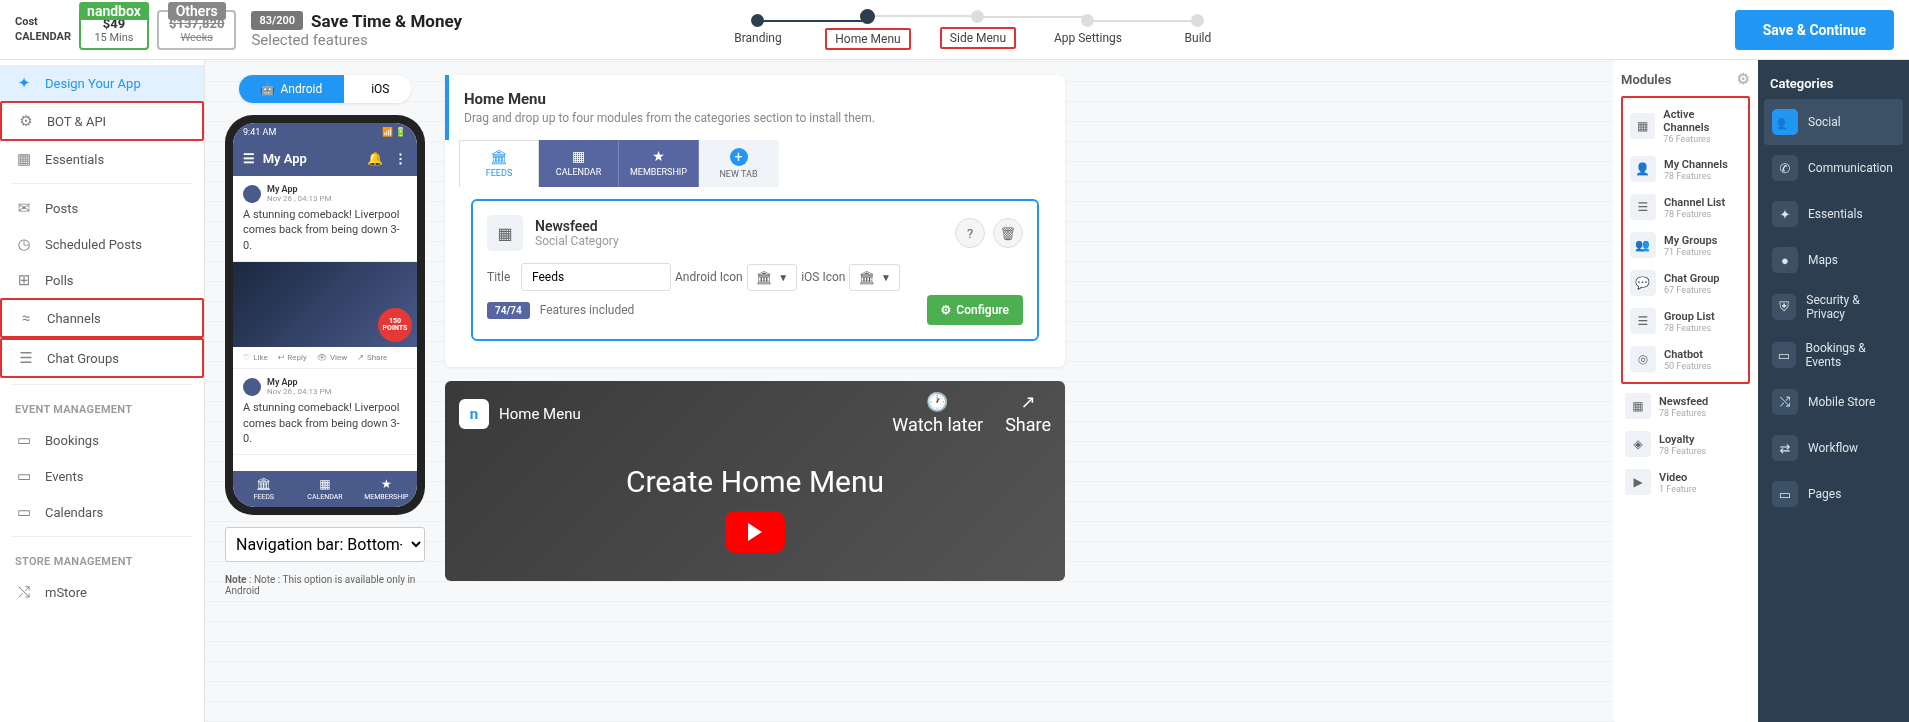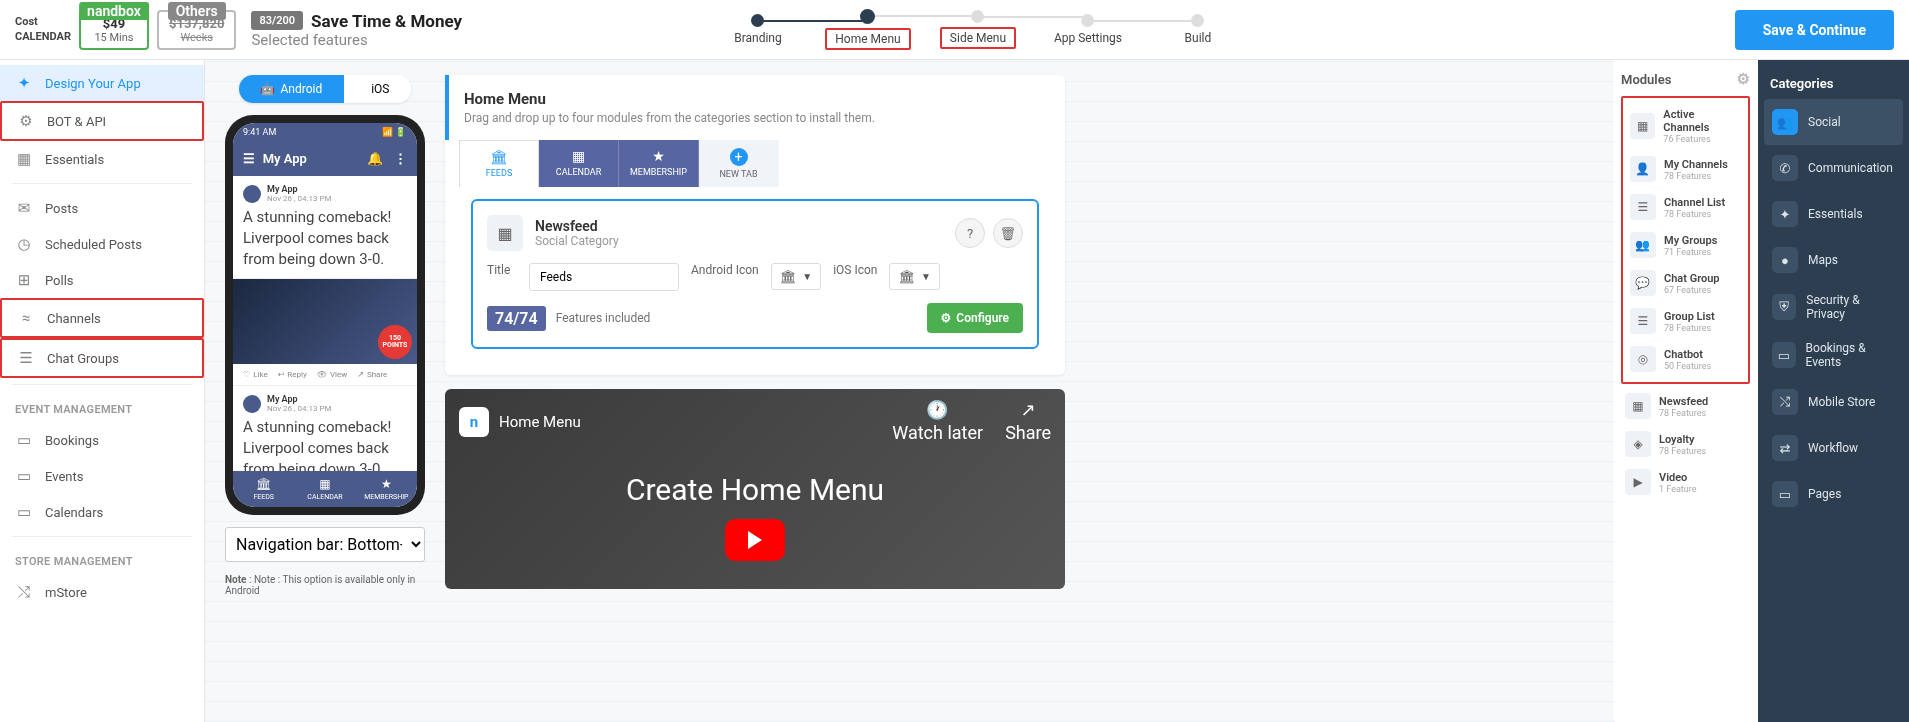--- a/index.html
+++ b/index.html
@@ -60,21 +60,21 @@
 .phone{width:200px;height:400px;background:#222;border-radius:28px;padding:8px;position:relative}
 .phone-screen{background:#fff;width:100%;height:100%;border-radius:22px;overflow:hidden;position:relative}
 .phone-status{background:#4a5a8a;color:#fff;padding:4px 10px;font-size:9px;display:flex;justify-content:space-between}
 .phone-header{background:#4a5a8a;color:#fff;padding:10px;display:flex;align-items:center;gap:8px;font-weight:600;font-size:13px}
 .phone-header .r{margin-left:auto;display:flex;gap:10px}
 .phone-post{padding:8px 10px;font-size:9px;border-bottom:1px solid #eee}
 .phone-post-head{display:flex;gap:6px;align-items:center;margin-bottom:4px}
 .phone-avatar{width:18px;height:18px;border-radius:50%;background:#4a5a8a}
 .phone-post-title{font-weight:600;font-size:9px}
 .phone-post-time{font-size:8px;color:#999}
-.phone-post-body{font-size:15px;color:#444;line-height:1.4}
+.phone-post-body{font-size:11px;color:#444;line-height:1.4}
 .phone-image{height:85px;background:linear-gradient(135deg,#1a2840,#4a5a8a);position:relative;display:flex;align-items:flex-end;justify-content:flex-end;padding:5px}
 .points-badge{background:#e53935;color:#fff;border-radius:50%;width:34px;height:34px;display:flex;flex-direction:column;align-items:center;justify-content:center;font-size:7px;font-weight:700;line-height:1}
 .phone-actions{display:flex;gap:10px;padding:6px 10px;font-size:8px;color:#888;border-bottom:1px solid #eee}
 .phone-actions span{display:flex;align-items:center;gap:3px}
 .phone-bottom{position:absolute;bottom:0;left:0;right:0;background:#4a5a8a;display:flex;padding:6px 0}
 .phone-tab{flex:1;text-align:center;color:#fff;font-size:7px}
 .phone-tab-icon{font-size:12px;display:block;margin-bottom:2px}
 
 .nav-select{width:200px;padding:6px;border:1px solid #ccc;border-radius:3px;font-size:16px;background:#fff}
 .nav-note{font-size:10px;color:#666;width:200px}
@@ -93,28 +93,28 @@
 .tab.new .tab-icon{color:#2196f3;background:#2196f3;color:#fff;width:18px;height:18px;border-radius:50%;margin:0 auto 3px;line-height:18px}
 
 .module-card{border:2px solid #2196f3;border-radius:6px;padding:14px;margin:12px}
 .module-head{display:flex;align-items:center;gap:12px;margin-bottom:12px}
 .module-icon-box{width:36px;height:36px;background:#eef1f5;border-radius:5px;display:flex;align-items:center;justify-content:center;font-size:16px;color:#666}
 .module-title{font-weight:600;font-size:14px}
 .module-cat{font-size:12px;color:#999}
 .module-actions-r{margin-left:auto;display:flex;gap:8px}
 .icon-btn{width:30px;height:30px;border-radius:50%;border:1px solid #ddd;background:#f5f5f5;display:flex;align-items:center;justify-content:center;cursor:pointer;font-size:13px;color:#666}
 
-.config-row{display:flex;gap:12px;align-items:flex-start;margin-bottom:12px}
+.config-row{display:flex;gap:4px;align-items:center;margin-bottom:4px}
 .config-label{font-size:12px;color:#666;min-width:30px}
 .config-input{flex:1;max-width:150px;padding:6px 10px;border:1px solid #ddd;border-radius:3px;font-size:12px}
 .icon-select{display:flex;align-items:center;border:1px solid #ddd;border-radius:3px;padding:5px 8px;gap:6px;font-size:13px;color:#555}
 .icon-select .chev{font-size:10px}
 
 .module-foot{display:flex;align-items:center;gap:10px}
-.feat-badge{background:#5766a0;color:#fff;padding:3px 8px;border-radius:3px;font-size:16px;font-weight:600}
+.feat-badge{background:#5766a0;color:#fff;padding:3px 8px;border-radius:3px;font-size:10px;font-weight:600}
 .feat-text{font-size:12px;color:#737373}
 .btn-configure{margin-left:auto;background:#4caf50;color:#fff;border:0;padding:8px 14px;border-radius:4px;font-size:12px;font-weight:600;cursor:pointer;display:flex;align-items:center;gap:5px}
 
 .help-title{color:#4a5a8a;font-weight:600;font-size:14px}
 .video{background:#111;border-radius:6px;height:200px;position:relative;overflow:hidden;display:flex;align-items:center;justify-content:center;background:linear-gradient(135deg,#3a3a3a,#555)}
 .video-top{position:absolute;top:0;left:0;right:0;padding:10px 14px;display:flex;align-items:center;gap:10px;color:#fff;font-size:15px}
 .video-logo{width:30px;height:30px;background:#fff;border-radius:6px;display:flex;align-items:center;justify-content:center;color:#2196f3;font-weight:700}
 .video-top .r{margin-left:auto;display:flex;gap:22px;font-size:10px;text-align:center}
 .video-top .r div span{display:block;font-size:18px;margin-bottom:2px}
 .video-title-main{position:absolute;color:#fff;font-size:30px;font-weight:400}

